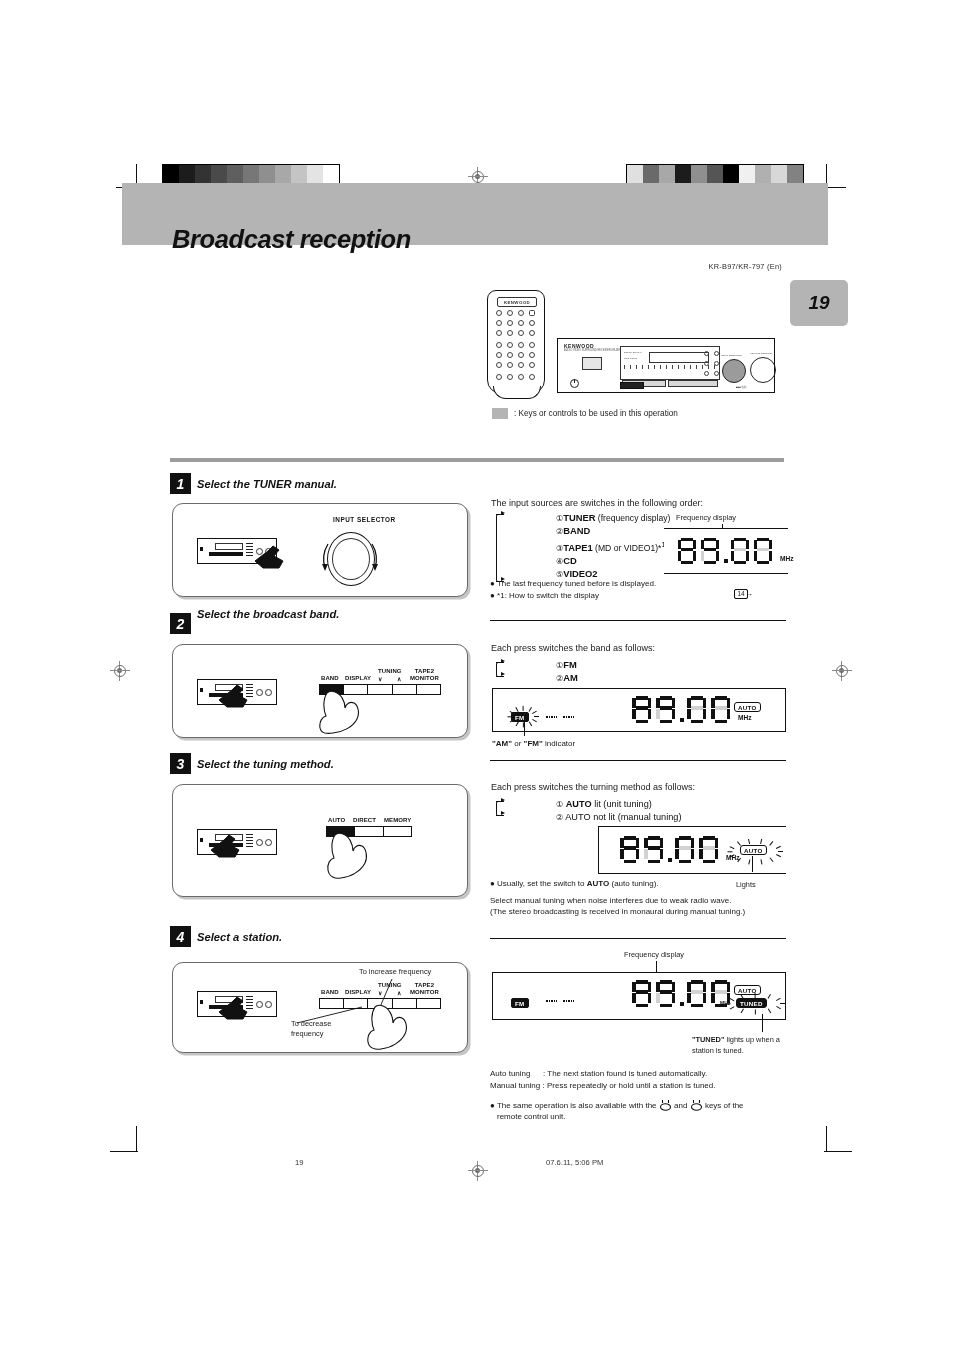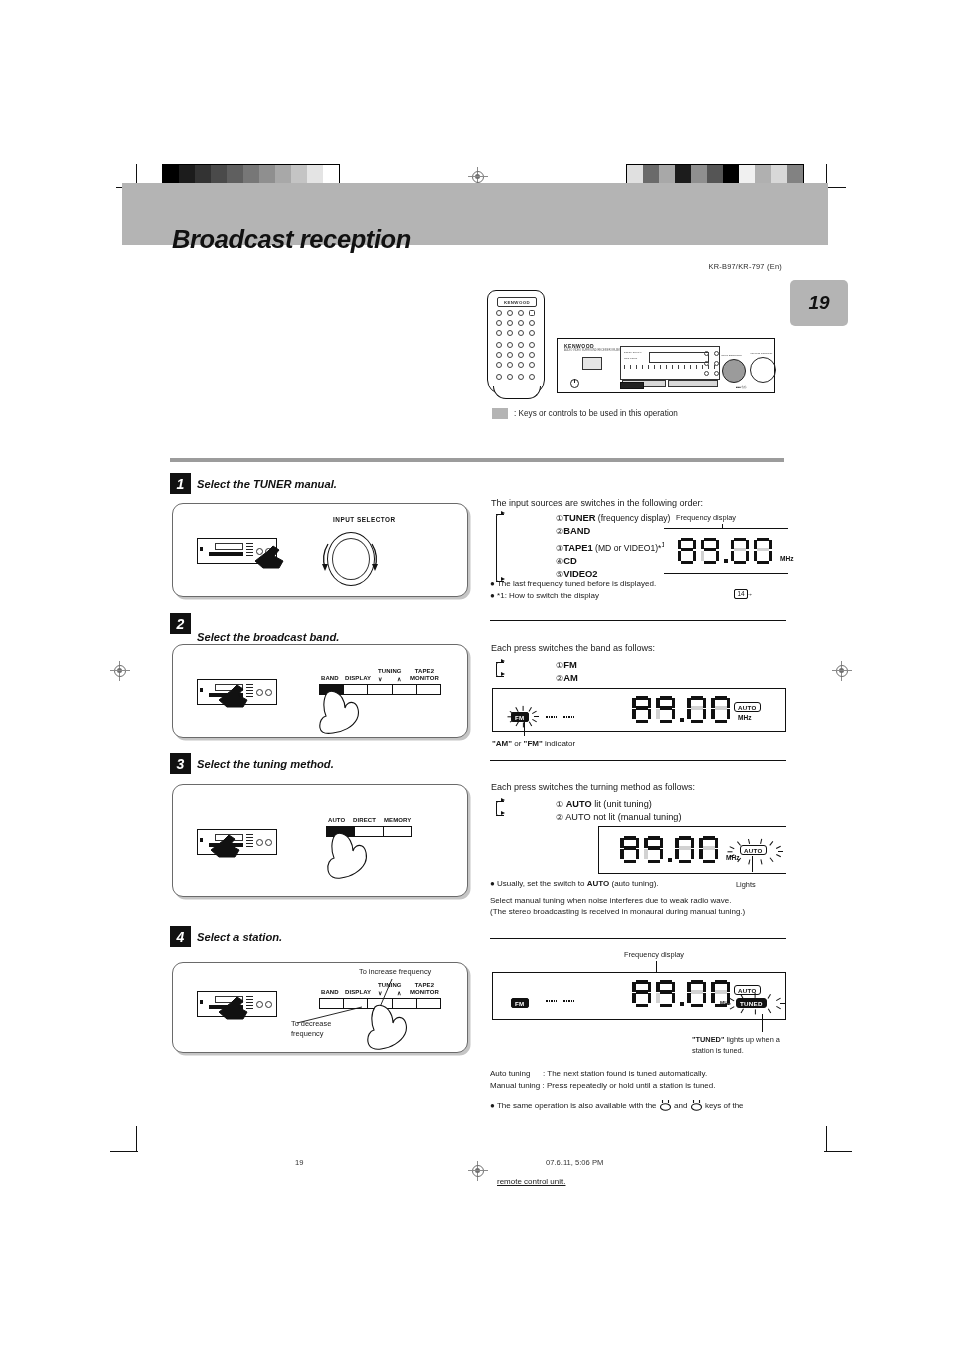--- a/index.html
+++ b/index.html
@@ -450,21 +450,21 @@
           <i style="left: 3.4px; top: 22.6px; width: 11.2px; height: 3.4px; background: rgb(17, 17, 17);"></i>
           <i style="left: 0px; top: 12.66px; width: 3.4px; height: 9.94px; background: rgb(17, 17, 17);"></i>
           <i style="left: 0px; top: 2.04px; width: 3.4px; height: 9.26px; background: rgb(17, 17, 17);"></i>
           <i style="left: 3.4px; top: 9.6px; width: 11.2px; height: 3.4px; background: rgb(210, 210, 210);"></i>
         </div>
         <div class="mhz">MHz</div>
       </div>
   </div>
 
   <div class="step-num" style="left:170px; top:613px;">2</div>
-  <div class="step-title" style="left:197px; top:608px;margin-top:23px;">Select the broadcast band.</div>
+  <div class="step-title" style="left:197px; top:608px;">Select the broadcast band.</div>
 
   <div class="illus" style="left:172px; top:644px; width:294px; height:92px;">
     <div class="mini" style="left:24px; top:34px; width:78px; height:24px;">
       <div class="mini-screen" style="left:17px; top:4px; width:26px; height:5px;"></div>
       <div class="mini-bar" style="left:11px; top:13px; width:34px; height:4px;"></div>
       <div class="mini-lpad" style="top:8px;"></div>
       <div class="mini-col" style="left:48px; top:4px; width:7px; height:14px;">
         <i style="top:0"></i>
           <i style="top:3px"></i>
           <i style="top:6px"></i>
@@ -843,17 +843,17 @@
     </span>
     <span>and</span>
     <span style="display:inline-block;vertical-align:-3px;">
       <svg width="13" height="12" viewBox="0 0 13 12">
         <ellipse cx="6.5" cy="8" rx="5" ry="3.3" fill="none" stroke="#111" stroke-width="1.1"></ellipse>
         <path d="M3.5 4 L3.5 1 M9.5 4 L9.5 1" stroke="#111" stroke-width="1.1"></path>
       </svg>
     </span>
     <span>keys of the</span>
   </div>
-  <div class="txt sm" style="left:497px; top:1176px;text-decoration:underline;">remote control unit.</div>
+  <div class="txt sm" style="left:497px; top:1111px;">remote control unit.</div>
 
   <div class="foot" style="left:295px; top:1158px;">19</div>
   <div class="foot" style="left:546px; top:1158px;">07.6.11, 5:06 PM</div>
 </div>
 
 </body></html>

